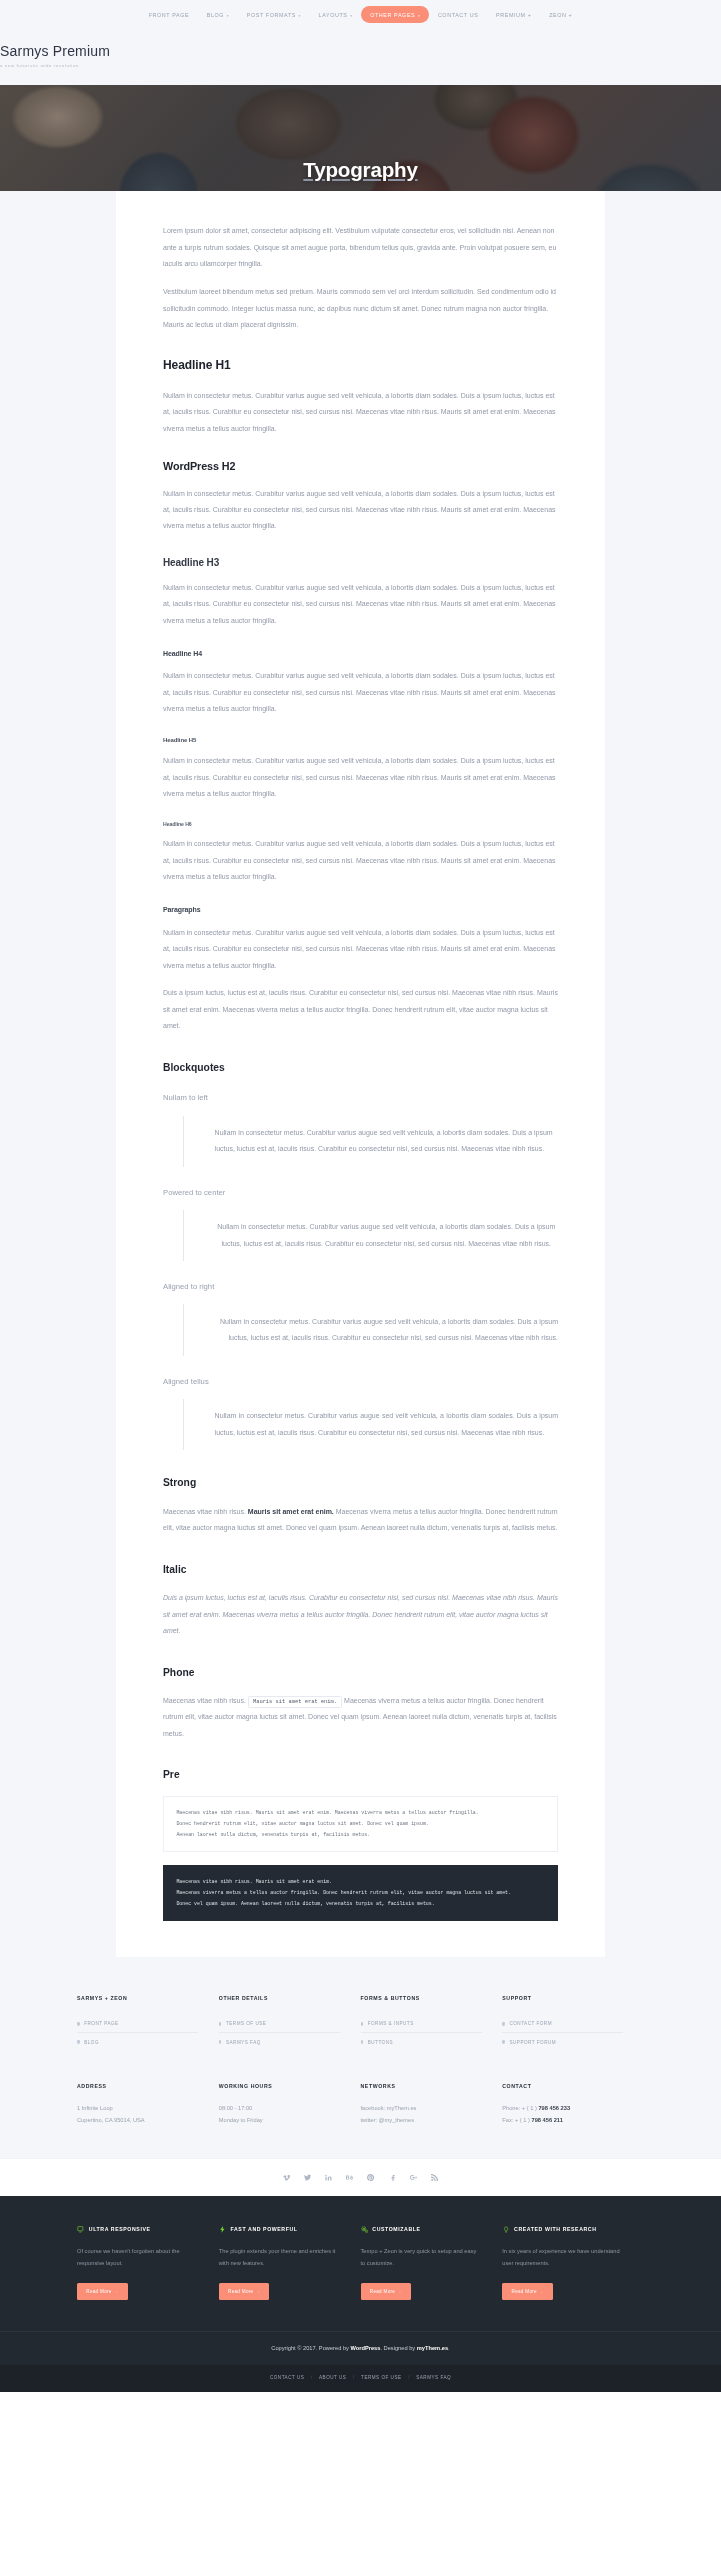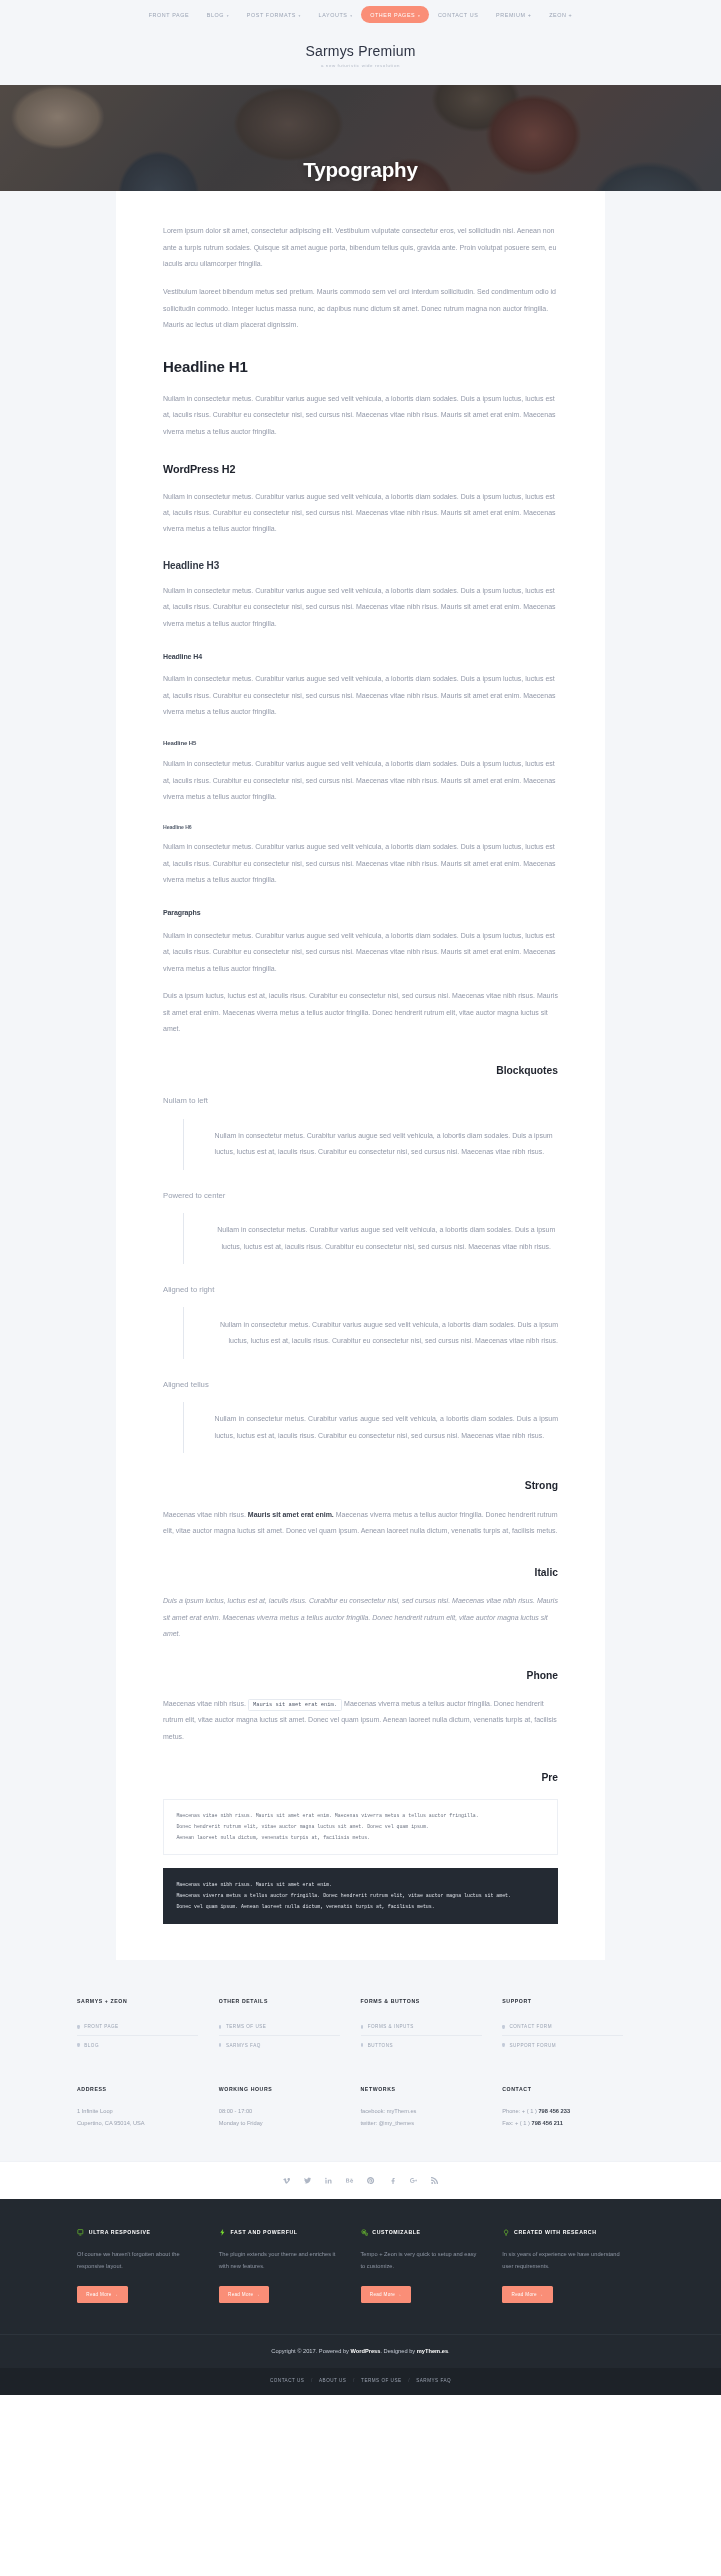--- a/index.html
+++ b/index.html
@@ -40,21 +40,21 @@
   }
   .nav-item.active {
     background: #fa8e77;
     color: #ffffff;
     border-radius: 13px;
   }
 
   
   .site-header {
     background: #f4f6f9;
-    text-align: center;
+    text-align: left;
     padding: 14.4px 0 17.5px;
   }
   .site-title {
     font-size: 14px;
     color: #2f3545;
     font-weight: 300;
     letter-spacing: 0.2px;
   }
   .site-tagline {
     margin-top: 3.6px;
@@ -87,20 +87,21 @@
   }
   .hero-shade { position: absolute; inset: 0; background: rgba(22,26,33,.30); }
   .hero-inner {
     position: relative;
     height: 100%;
     display: flex;
     flex-direction: column;
     align-items: center;
     justify-content: center;
     padding-top: 5.2px;
+    text-decoration: underline;
   }
   .hero-title {
     color: #ffffff;
     font-size: 20.6px;
     font-weight: 700;
     letter-spacing: -0.2px;
     text-shadow: 0 0.5px 6.2px rgba(0,0,0,.35);
   }
   .hero-meta {
     margin-top: 8.8px;
@@ -130,28 +131,28 @@
   .card p {
     font-size: 7px;
     line-height: 2.35;
     color: #9298a8;
     font-weight: 300;
     margin-bottom: 11.3px;
   }
   .card p:last-child { margin-bottom: 0; }
 
   h1.hl, h2.hl, h3.hl, h4.hl, h5.hl, h6.hl { color: #20242e; font-weight: 700; letter-spacing: -0.1px; }
-  h1.hl { font-size: 15px; margin: 25px 0 15.5px; }
+  h1.hl { font-size: 12px; margin: 25px 0 15.5px; }
   h2.hl { font-size: 10.8px; margin: 23px 0 13.4px; }
   h3.hl { font-size: 10px; margin: 21.6px 0 12.4px; color: #343a46; font-weight: 600; }
   h4.hl { font-size: 7px; margin: 20.6px 0 11.3px; color: #3b4350; font-weight: 600; }
   h5.hl { font-size: 6px; margin: 19.6px 0 10.3px; color: #4a5260; font-weight: 600; }
   h6.hl { font-size: 5.2px; margin: 18.5px 0 9.3px; color: #596271; font-weight: 600; }
 
-  .sec-title { font-size: 10.3px; color: #1f232d; font-weight: 700; margin: 27px 0 15.5px; text-align: right; }
+  .sec-title { font-size: 10.3px; color: #1f232d; font-weight: 700; margin: 27px 0 15.5px; }
   .sec-sub { font-size: 7.7px; color: #9aa1b0; font-weight: 300; margin: 20.6px 0 4.1px; }
 
   blockquote {
     border-left: 1px solid #e3e7ee;
     margin: 13.4px 0 13.4px 19.6px;
     padding: 9.3px 0 9.3px 31px;
   }
   blockquote p {
     font-size: 6.4px;
     line-height: 2.25;

